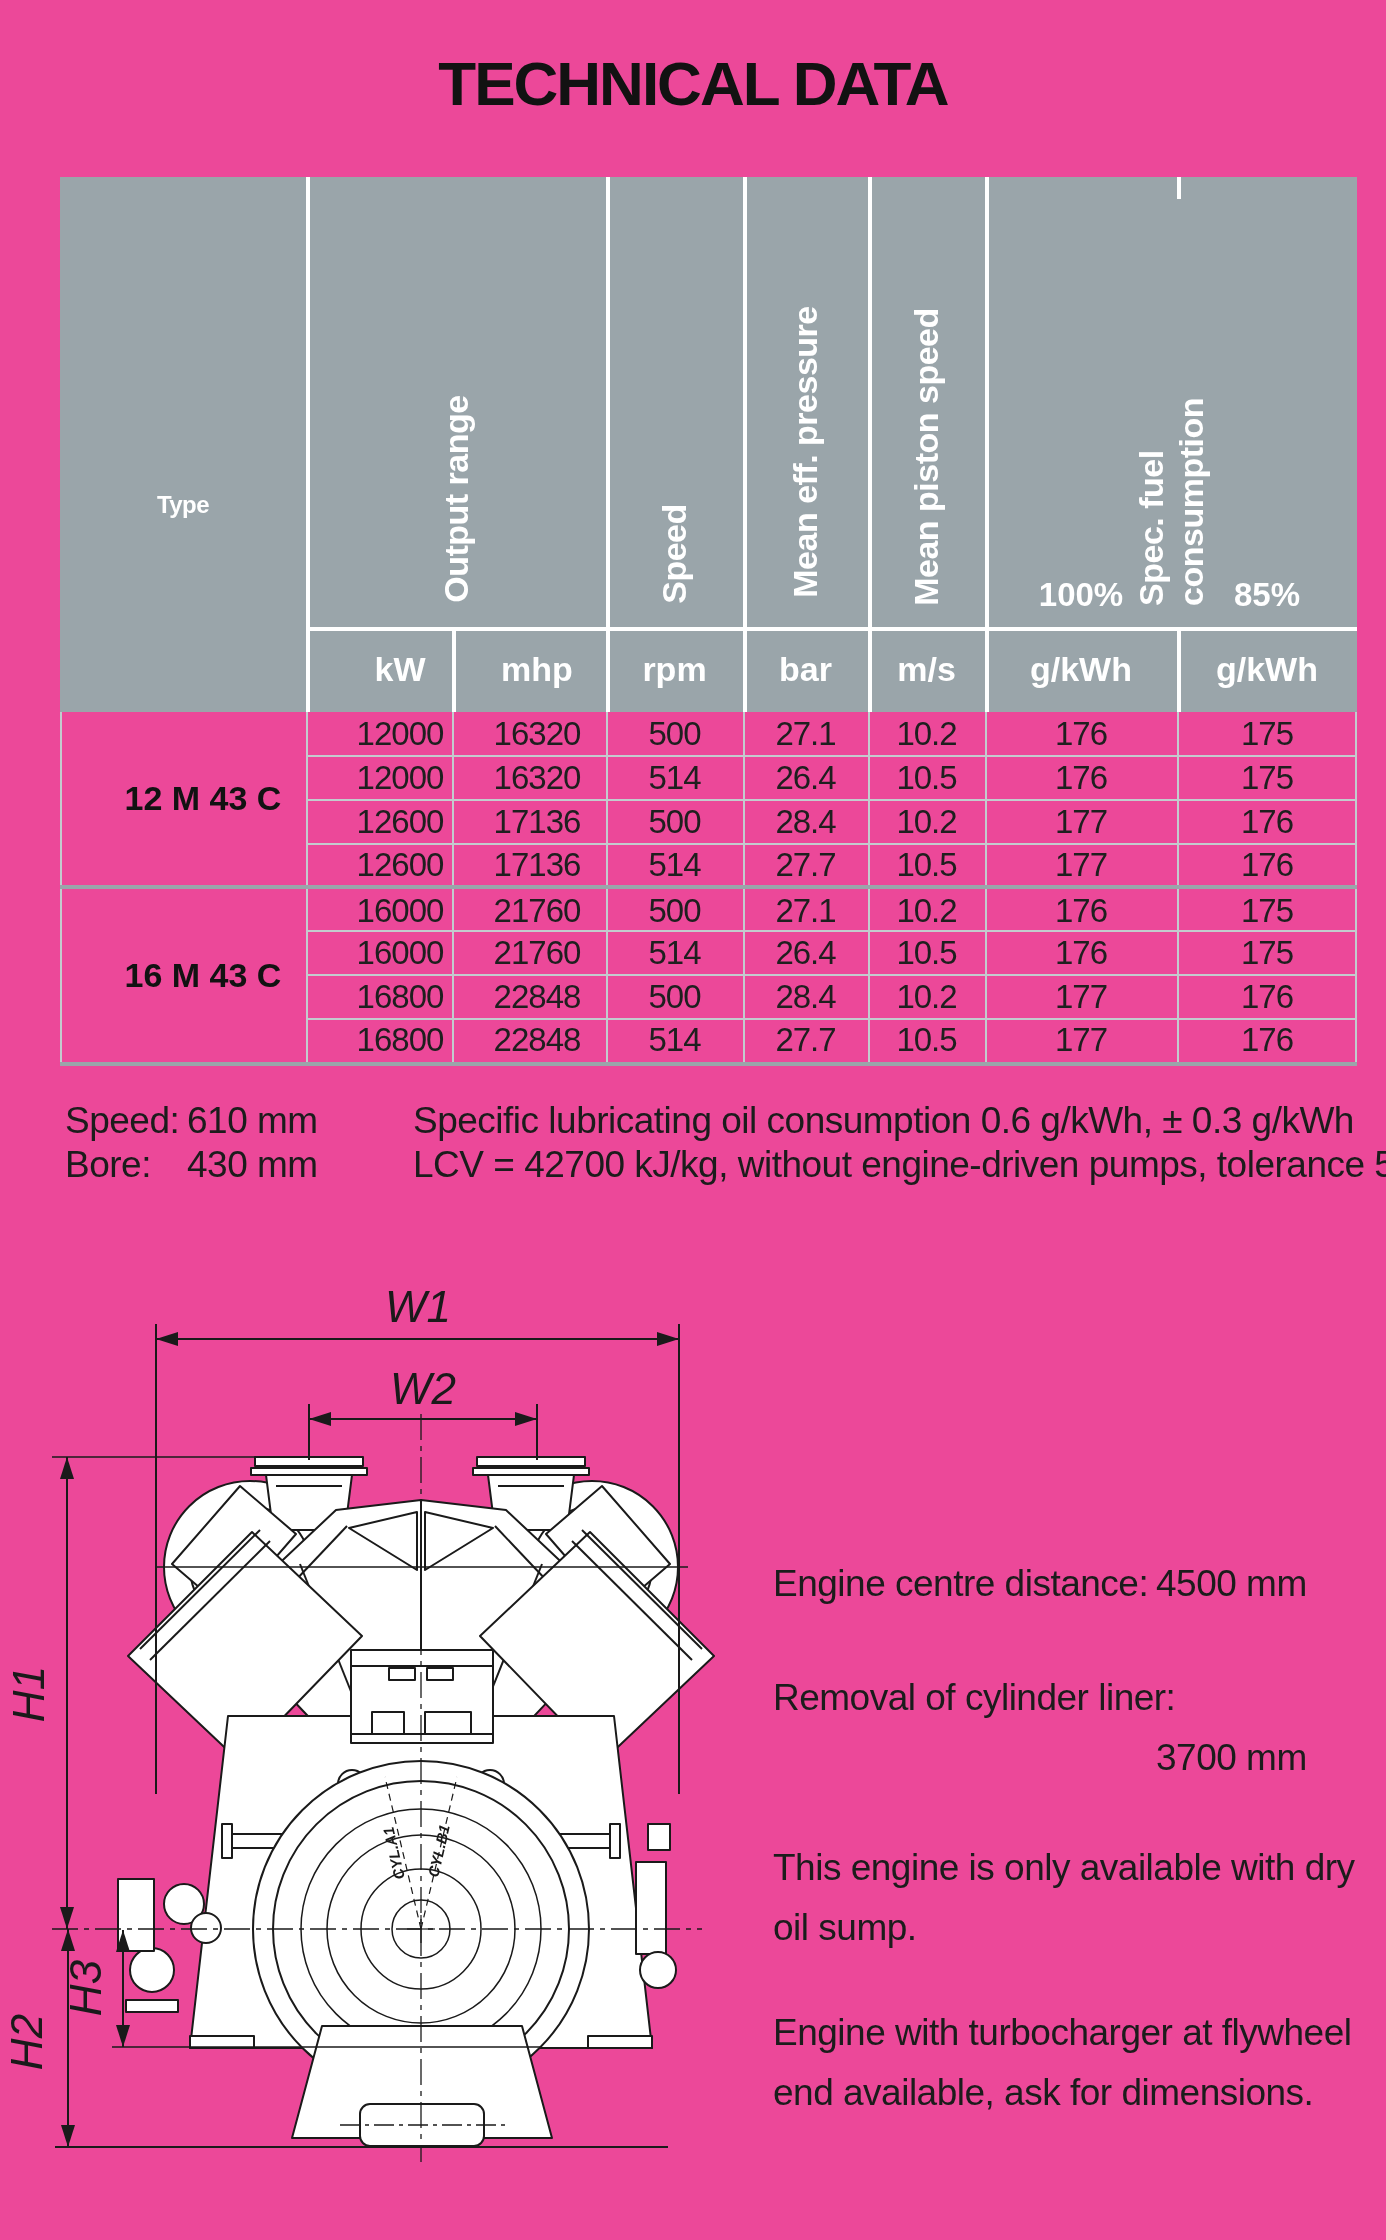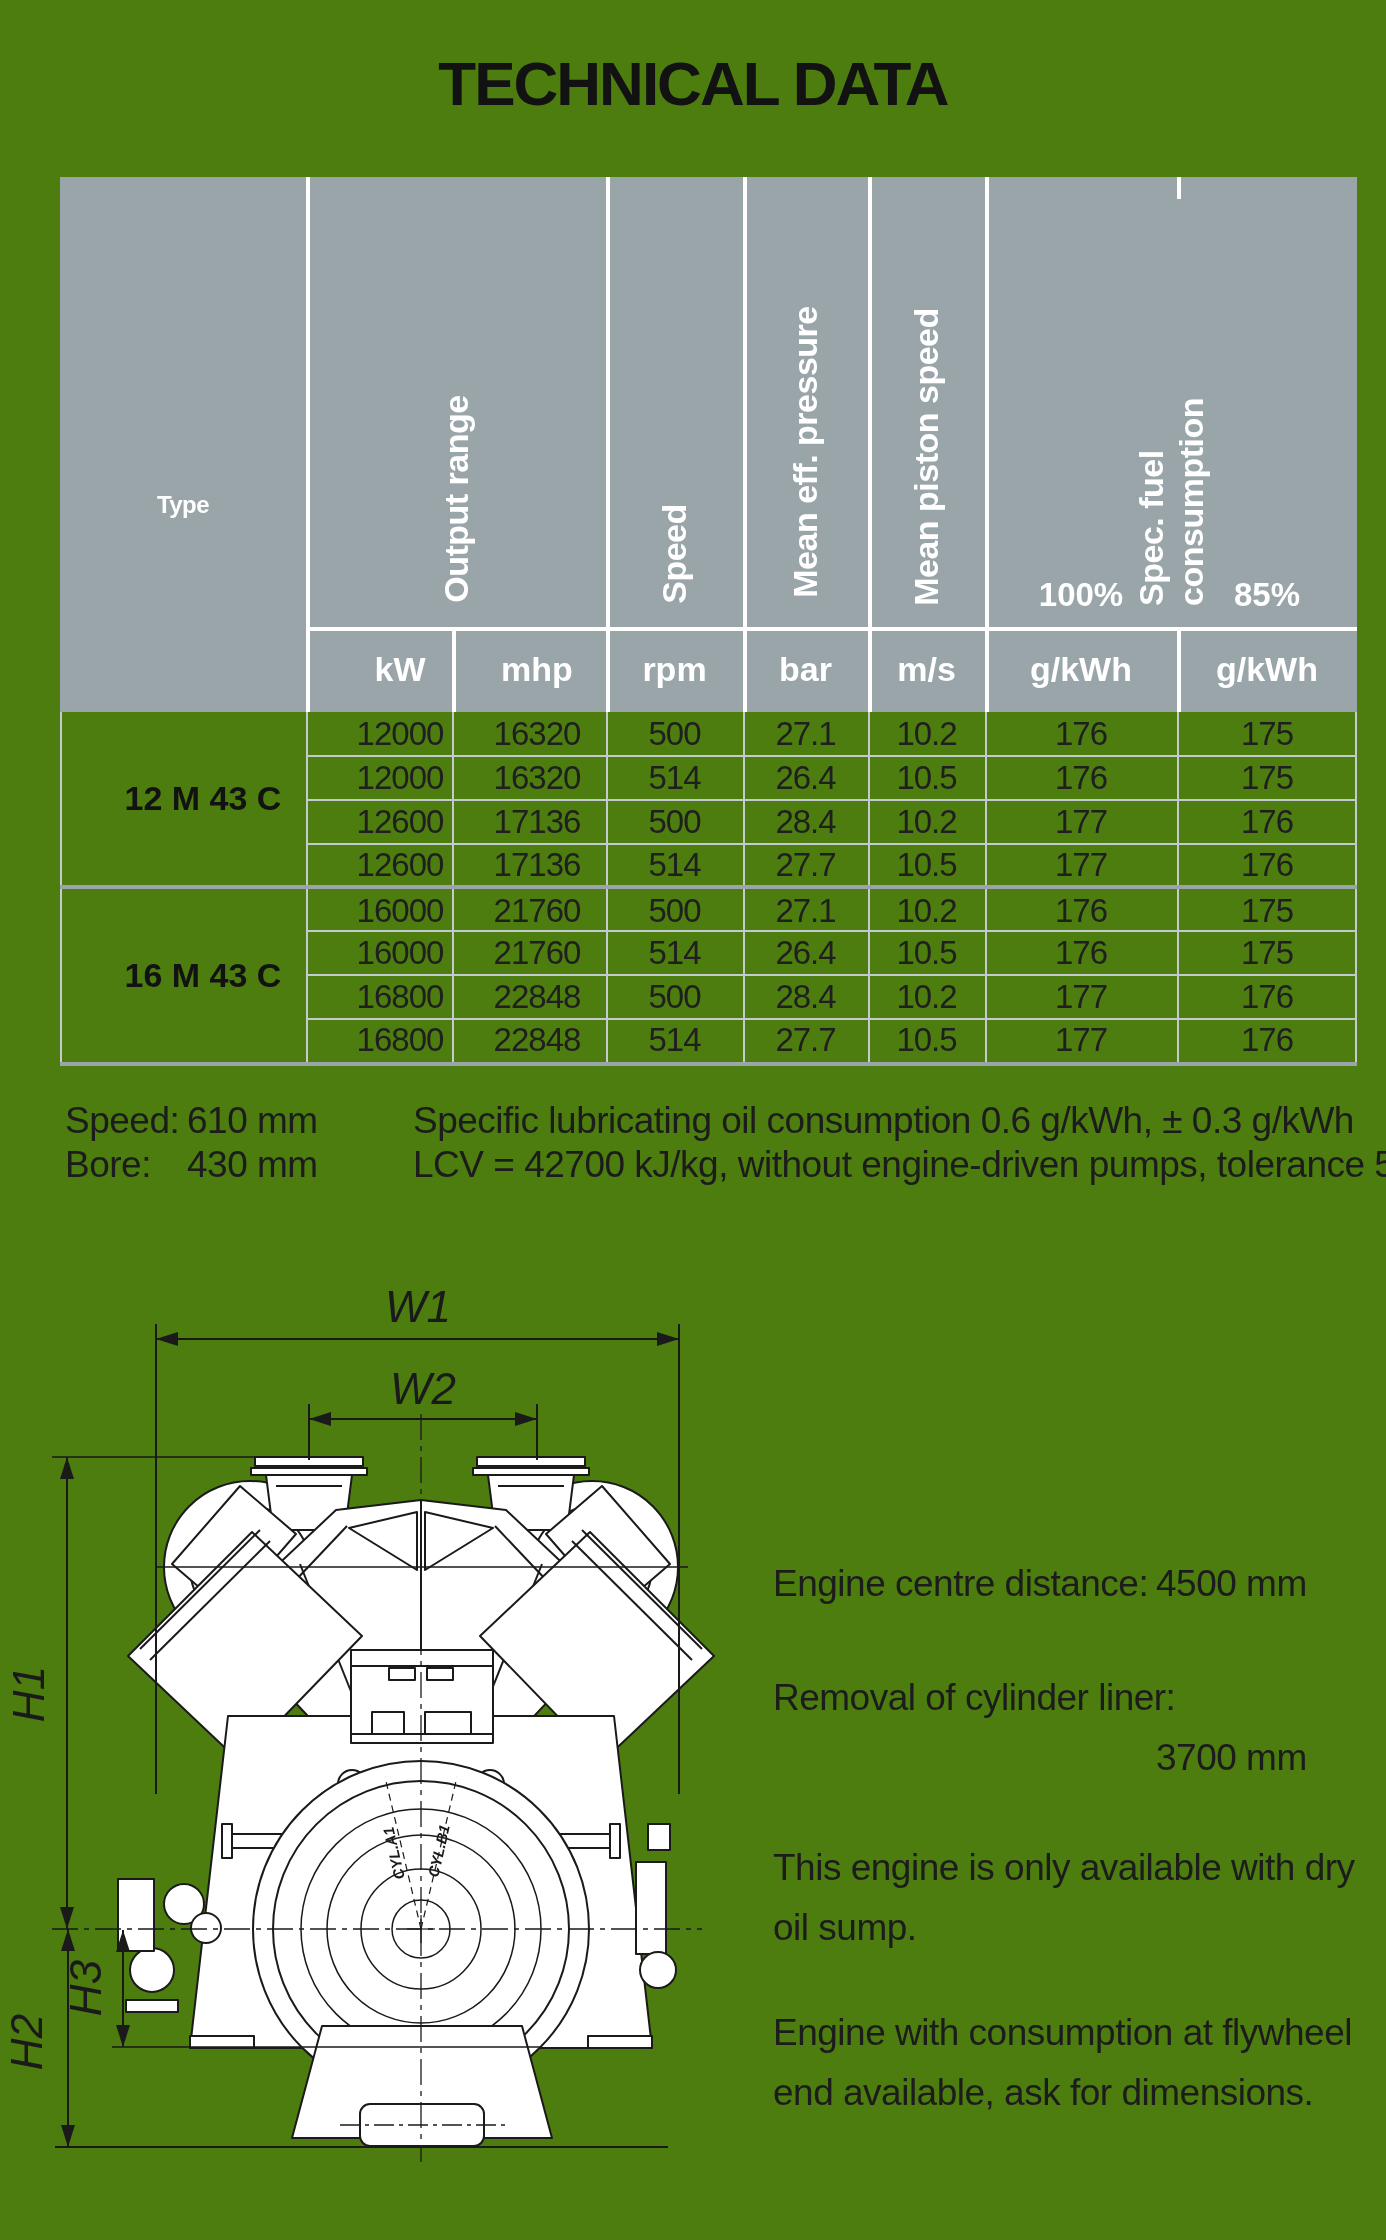--- a/index.html
+++ b/index.html
@@ -1,17 +1,17 @@
 <!DOCTYPE html>
 <html><head>
 <meta charset="utf-8">
 <style>
   html,body { margin:0; padding:0; background:#ffffff; }
   #page {
-    position:relative; width:1386px; height:2240px; background:#4d7c0f;
+    position:relative; width:1386px; height:2240px; background:#ec4899;
     font-family:"Liberation Sans", sans-serif; color:#1c1c1c; overflow:hidden;
   }
   
   #title {
     position:absolute; left:0; top:48px; width:1386px; text-align:center;
     font-size:62px; font-weight:bold; letter-spacing:-2px; color:#121212;
   }
   
   #tbl { position:absolute; left:60px; top:177px; width:1297px; height:889px; }
   .hdrbg { position:absolute; left:0; top:0; width:1297px; height:535px; background:#9AA5AA; }
@@ -200,21 +200,21 @@
   <div class="note" style="top:1563px;width:600px">
     <span>Engine centre distance:</span>
     <span class="noteval">4500 mm</span>
   </div>
   <div class="note" style="top:1677px">Removal of cylinder liner:</div>
   <div class="note" style="top:1737px;width:600px">
     <span class="noteval">3700 mm</span>
   </div>
   <div class="note" style="top:1847px">This engine is only available with dry</div>
   <div class="note" style="top:1907px">oil sump.</div>
-  <div class="note" style="top:2012px">Engine with consumption at flywheel</div>
+  <div class="note" style="top:2012px">Engine with turbocharger at flywheel</div>
   <div class="note" style="top:2072px">end available, ask for dimensions.</div>
 
   <div id="drawwrap">
   <svg width="740" height="910" viewBox="0 0 740 910" xmlns="http://www.w3.org/2000/svg">
     <g stroke="#1a1a1a" fill="none" stroke-width="2" stroke-linejoin="round">
 
       <circle cx="250" cy="303" r="86" fill="#fff"></circle>
       <circle cx="250" cy="303" r="60"></circle>
       <circle cx="592" cy="303" r="86" fill="#fff"></circle>
       <circle cx="592" cy="303" r="60"></circle>

